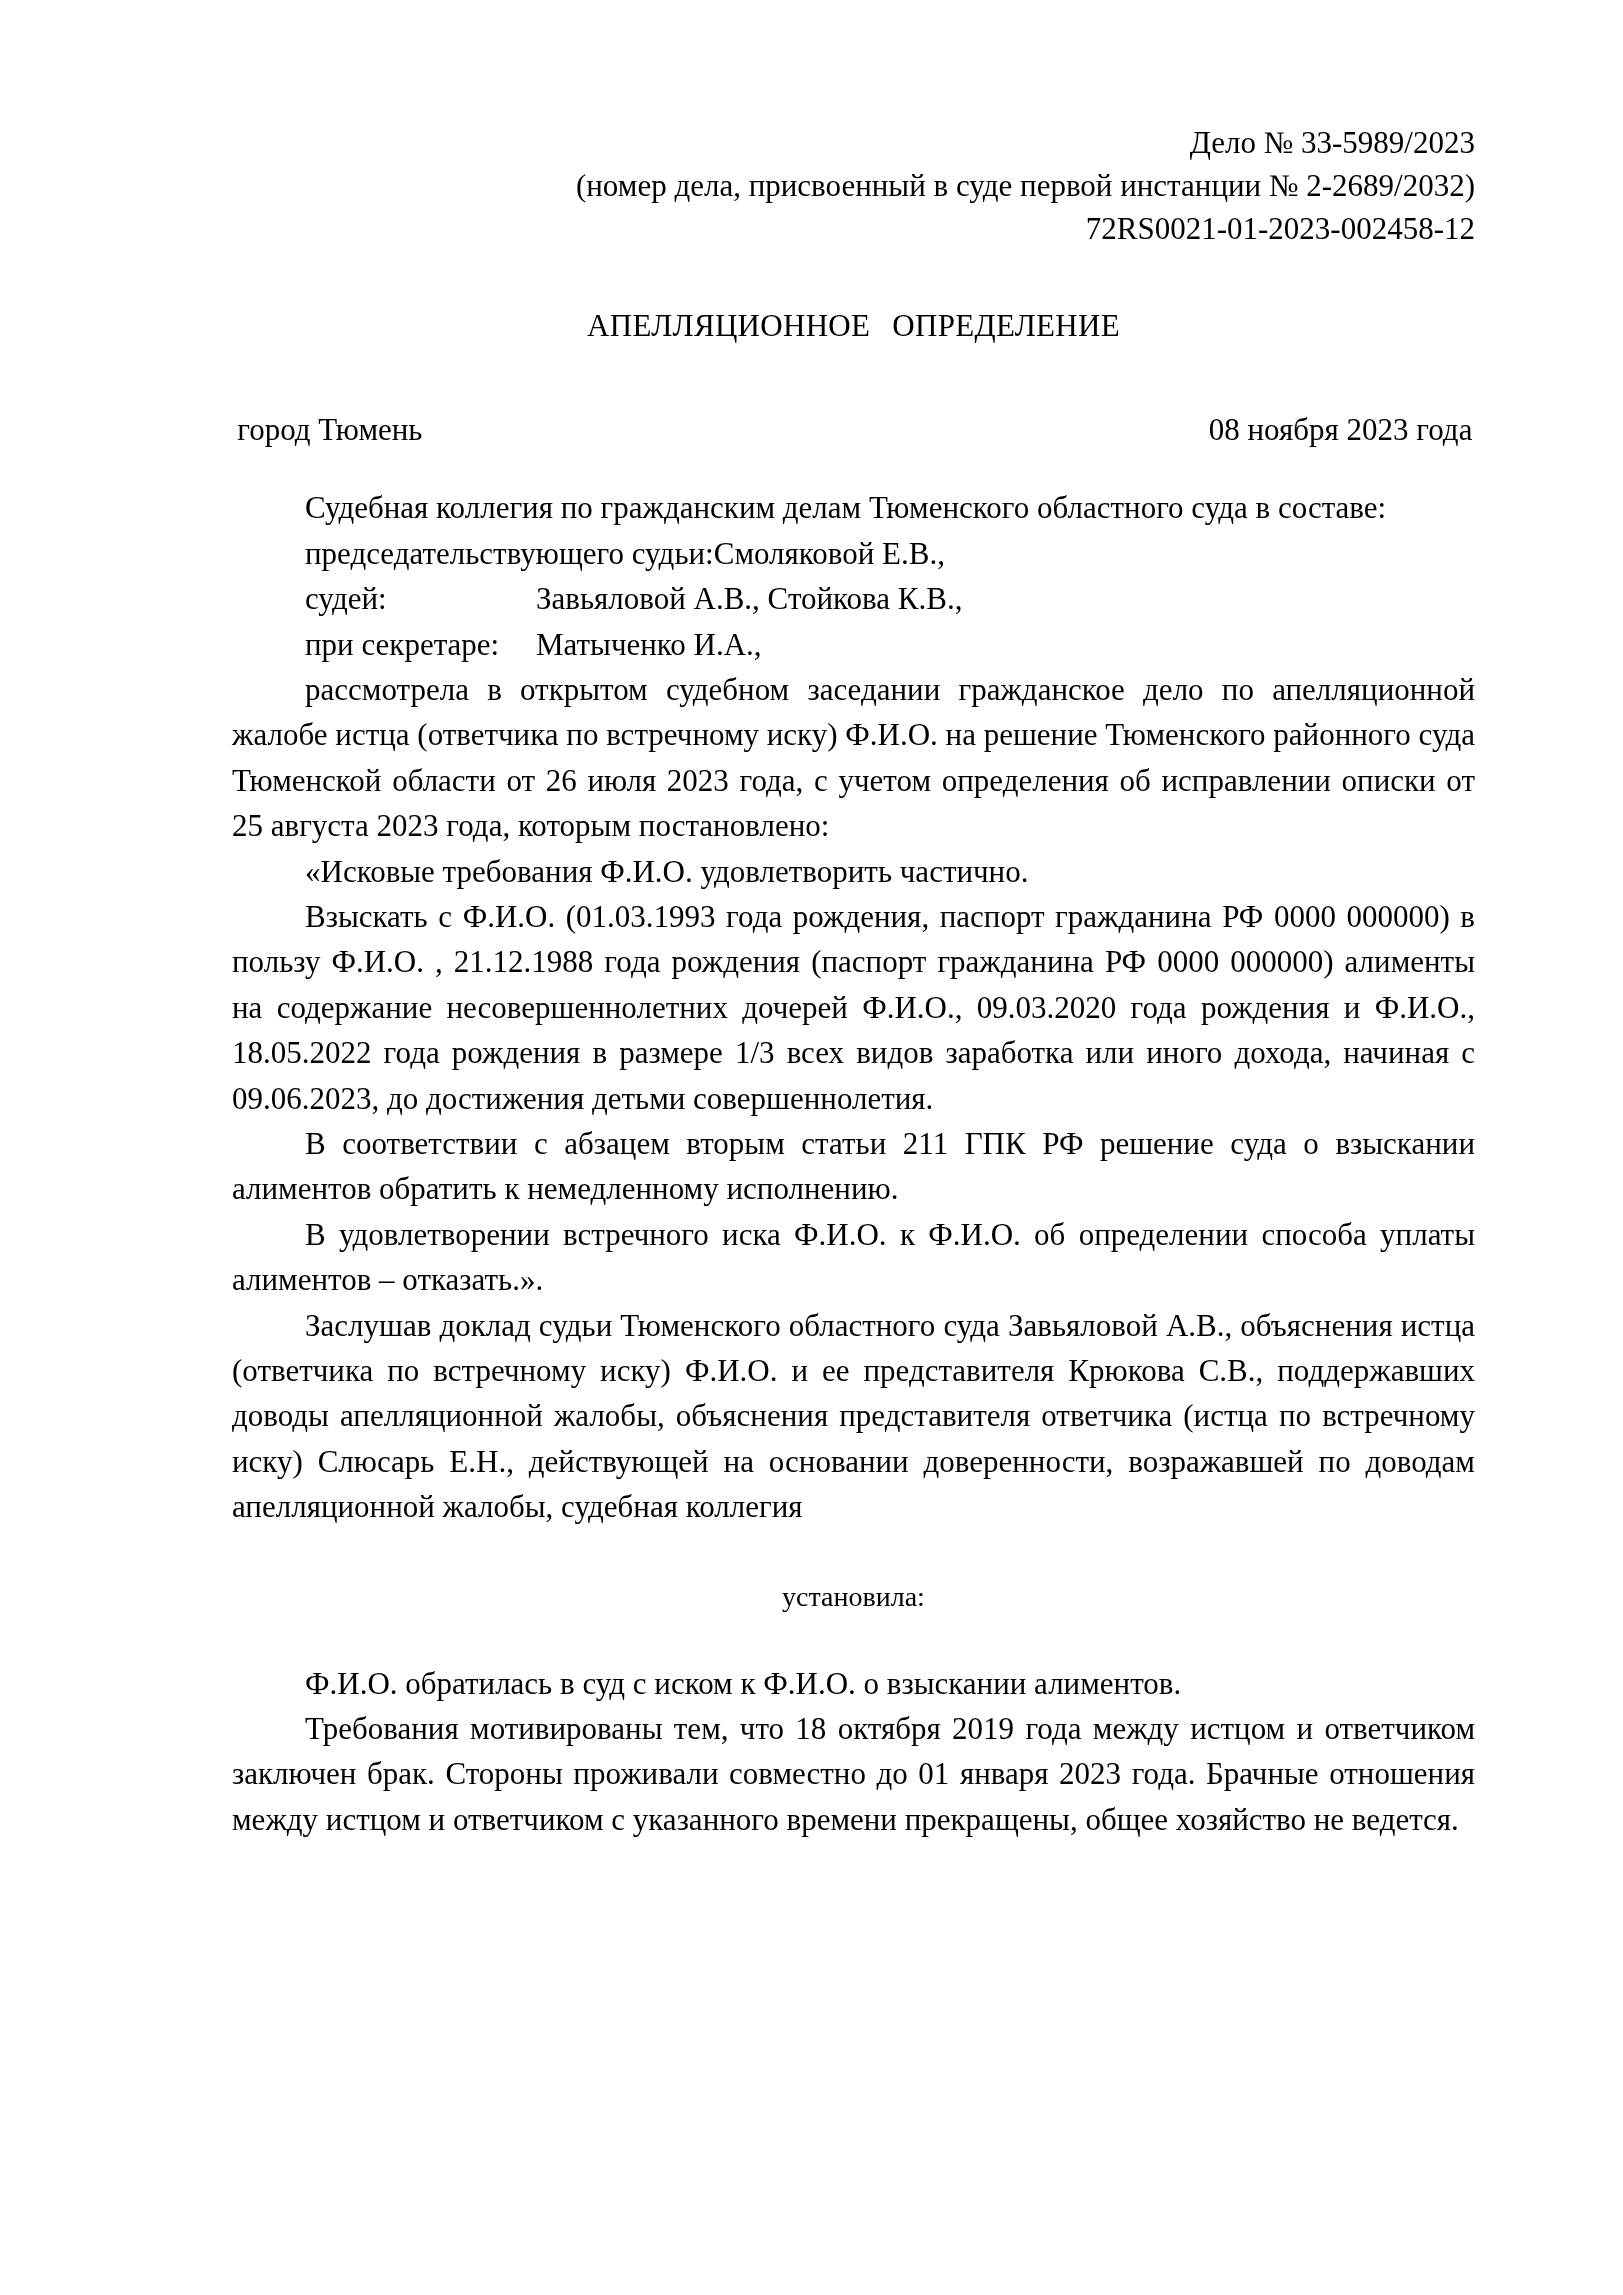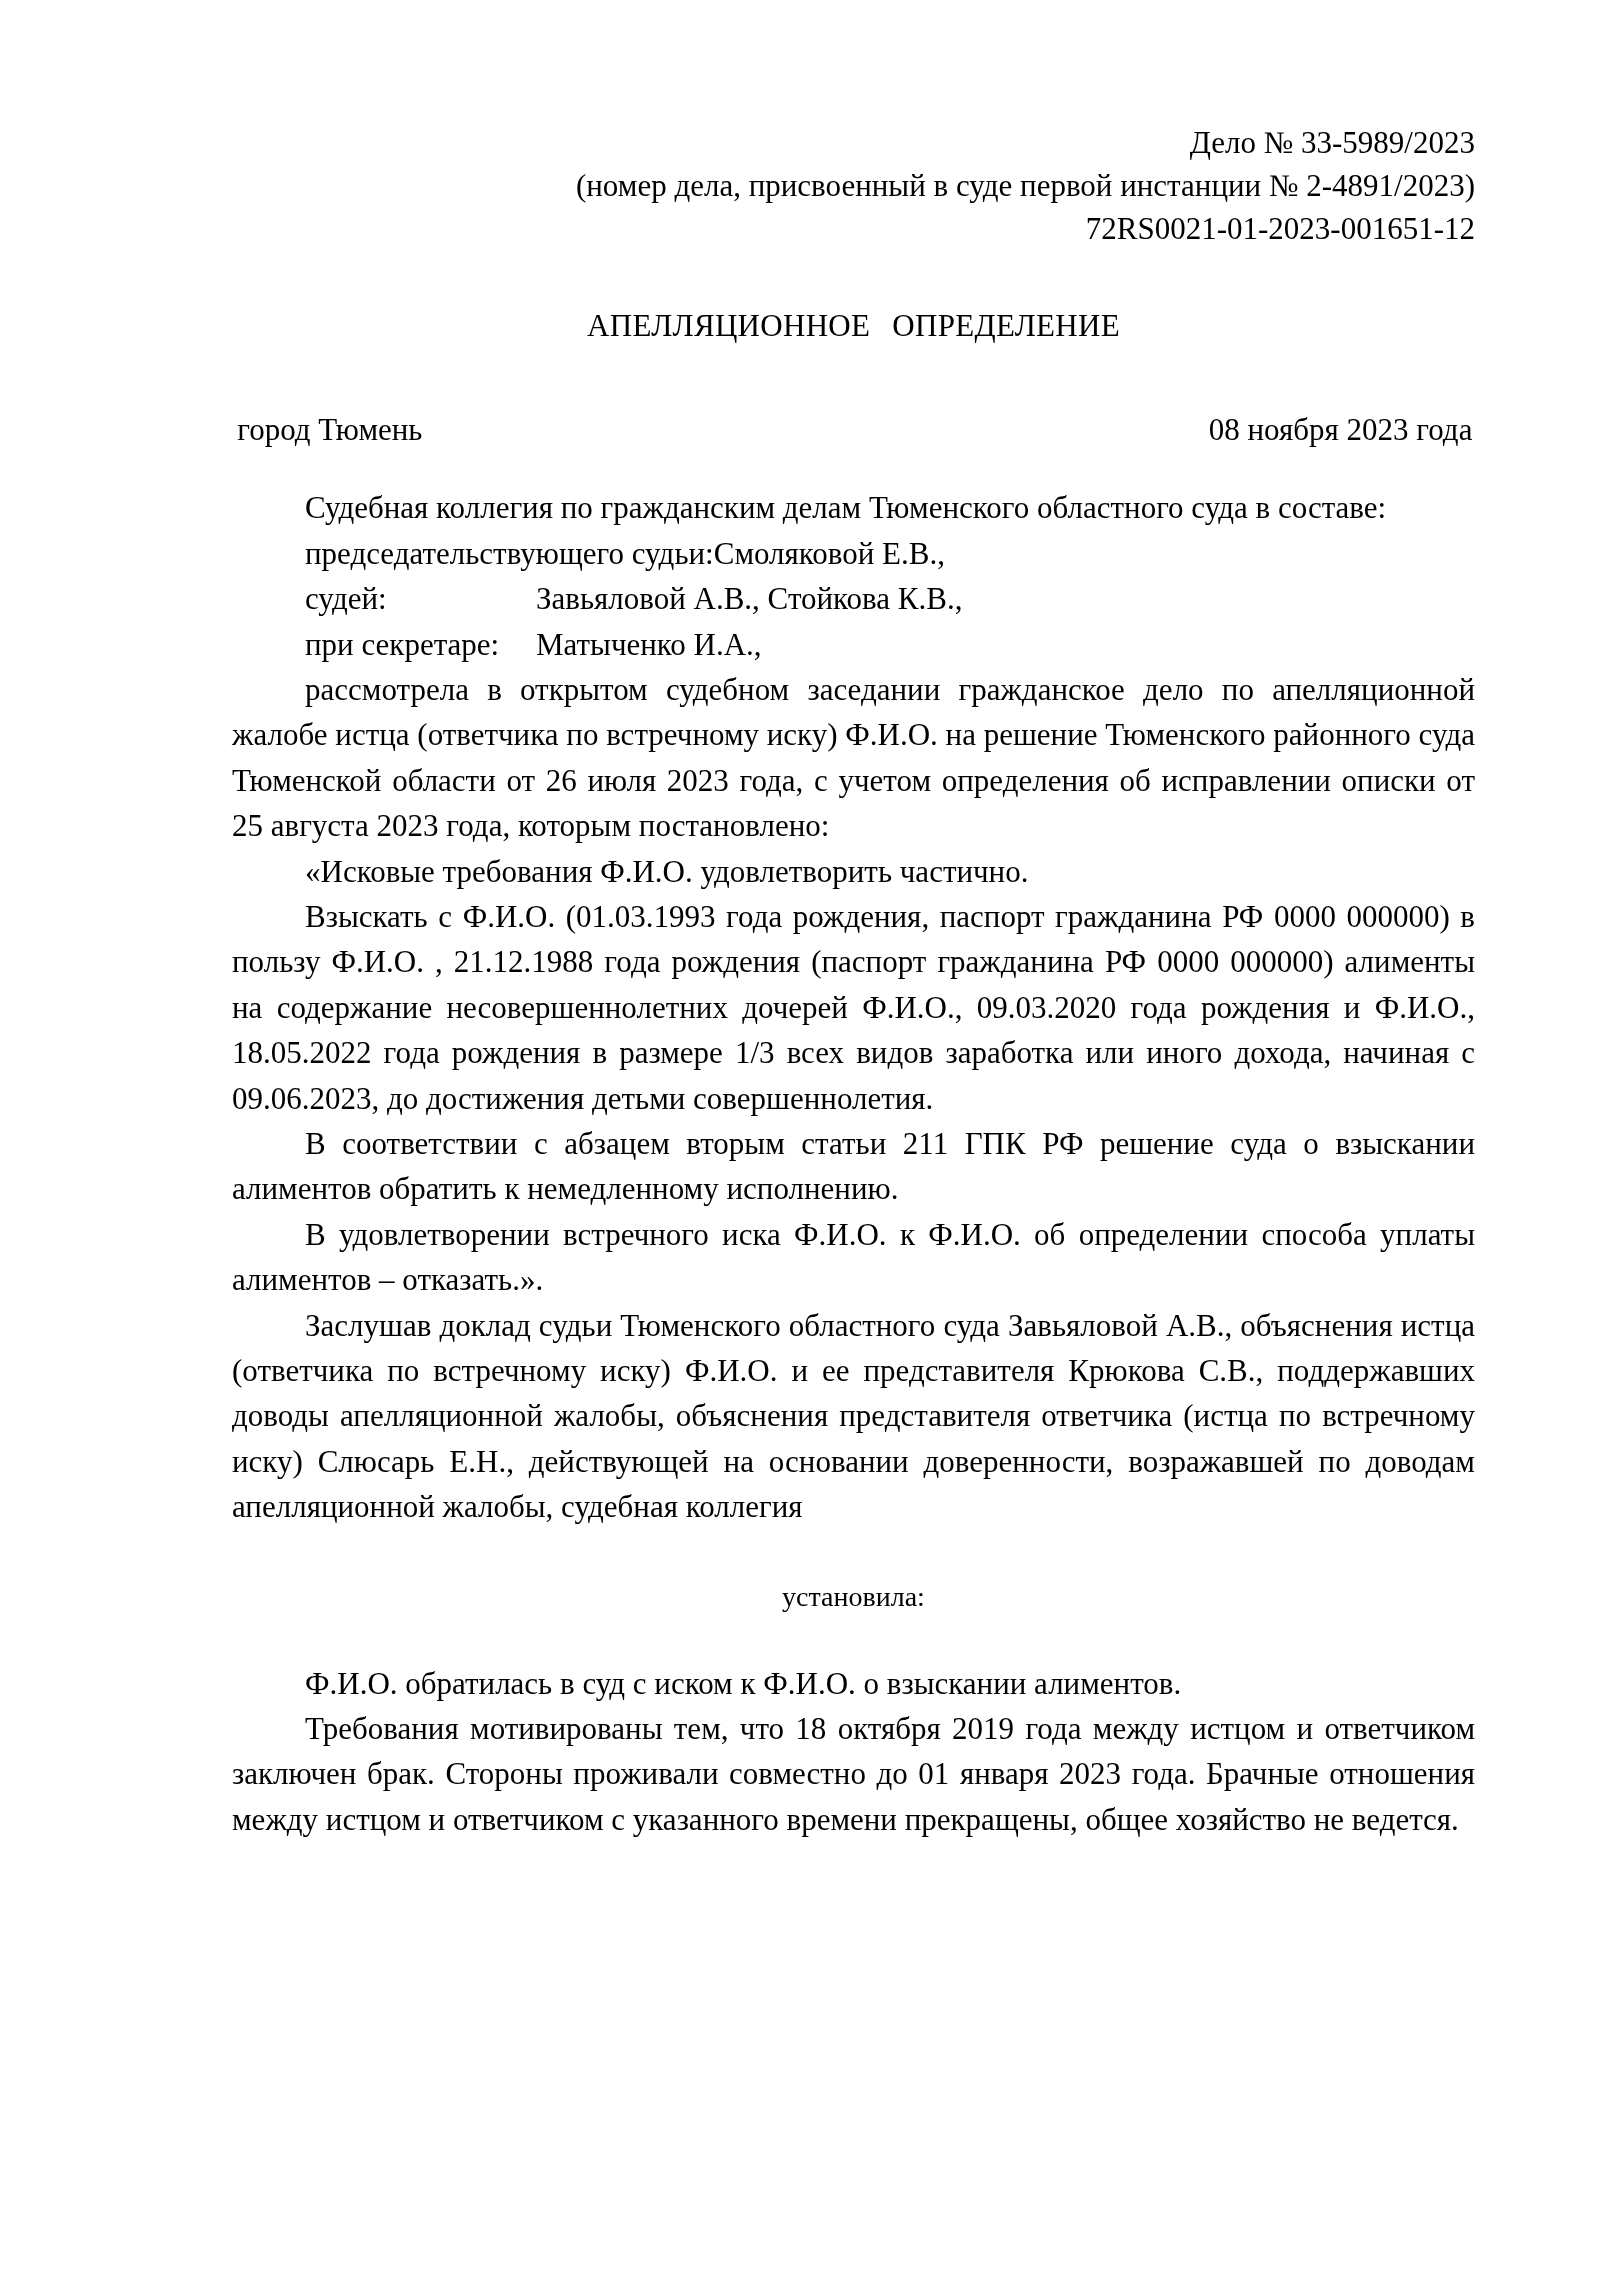--- a/index.html
+++ b/index.html
@@ -106,22 +106,22 @@
   }
 </style>
 </head>
 <body>
 
 <div class="page">
   <div class="content">
 
     <div class="case-header">
       <div>Дело № 33-5989/2023</div>
-      <div>(номер дела, присвоенный в суде первой инстанции № 2-4891/2023)</div>
-      <div>72RS0021-01-2023-001651-12</div>
+      <div>(номер дела, присвоенный в суде первой инстанции № 2-2689/2032)</div>
+      <div>72RS0021-01-2023-002458-12</div>
     </div>
 
     <div class="doc-title">
       <span>АПЕЛЛЯЦИОННОЕ</span><span class="gap"></span><span>ОПРЕДЕЛЕНИЕ</span>
     </div>
 
     <div class="city-date">
       <span class="city">город Тюмень</span>
       <span class="date">08 ноября 2023 года</span>
     </div>

